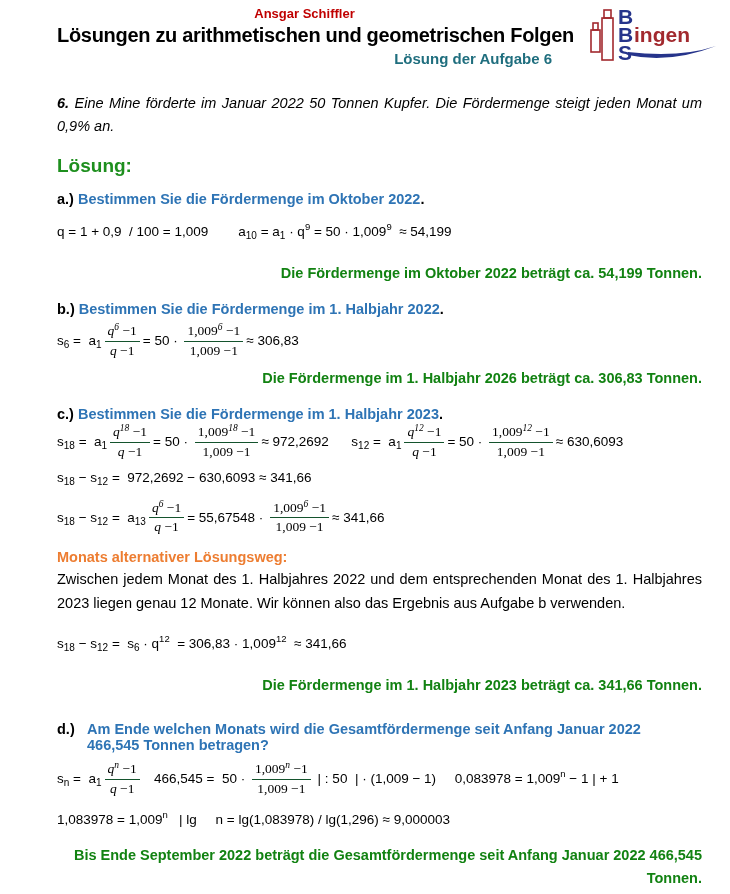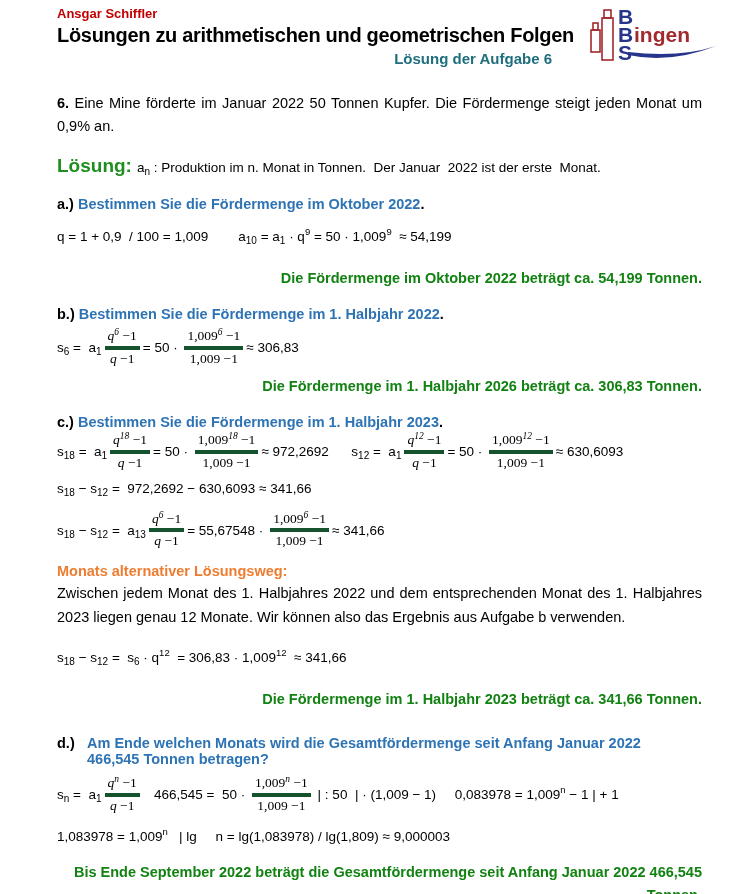--- a/index.html
+++ b/index.html
@@ -1,39 +1,39 @@
 <!DOCTYPE html>
 <html lang="de"><head>
 <meta charset="utf-8">
 <style>
   html,body{margin:0;padding:0;background:#ffffff;}
   body{
     width:730px;height:894px;overflow:hidden;box-sizing:border-box;
     font-family:"Liberation Sans",sans-serif;color:#000;
     padding:6px 28px 0 57px;position:relative;
   }
-  .center{}
+  .center{text-align:center;}
   .author{font-size:13px;font-weight:bold;color:#C00000;margin-right:150px;}
   .title{font-size:20px;font-weight:bold;color:#000;margin-top:3px;margin-right:130px;text-align:center;white-space:nowrap;letter-spacing:-0.3px;}
   .subtitle{font-size:15px;font-weight:bold;color:#1F6E7E;margin-top:3px;margin-right:150px;text-align:right;}
   .logo{position:absolute;top:6px;right:10px;width:132px;height:58px;}
-  .problem{margin-top:25px;font-size:14.5px;line-height:23px;text-align:justify;}
+  .problem{margin-top:25px;font-size:14.5px;line-height:23px;text-align:justify;font-style:italic;}
   .problem b{font-weight:bold;}
   .solution-row{margin-top:17px;display:flex;align-items:baseline;}
   .solution-label{font-size:19px;font-weight:bold;color:#1E8F1E;margin-right:5px;}
   .intro{font-size:14.5px;}
   .sec-head{margin-top:15px;font-size:14.5px;font-weight:bold;}
   .sec-head .blue{color:#2E74B5;}
   .formula{font-size:13.5px;white-space:pre;line-height:20px;}
   .formula .sb{font-size:10px;vertical-align:-3px;}
   .formula .sp{font-size:9.5px;vertical-align:6px;}
   .it{font-style:italic;font-family:"Liberation Serif",serif;}
   .frac{display:inline-block;vertical-align:middle;text-align:center;
         font-family:"Liberation Serif",serif;font-size:13.5px;margin:1px 3px 3px 3px;}
-  .frac .fn{display:block;border-bottom:4px solid #14532d;padding:0 3px 1px 3px;line-height:1.25;}
+  .frac .fn{display:block;border-bottom:1px solid #14532d;padding:0 3px 1px 3px;line-height:1.25;}
   .frac .fd{display:block;padding:1px 3px 0 3px;line-height:1.25;}
   .frac .sp{font-size:9.5px;vertical-align:5px;}
   .conclusion{font-size:14.5px;font-weight:bold;color:#128212;line-height:23px;text-align:right;}
   .m-t4{margin-top:4px;} .m-t6{margin-top:6px;}
   .m-t10{margin-top:10px;} .m-t14{margin-top:14px;}
   .m-t16{margin-top:16px;} .m-t24{margin-top:24px;}
   .orange{color:#ED7D31;font-weight:bold;}
   .inline-row{display:flex;align-items:center;}
   .inline-row .lbl{font-size:14.5px;white-space:nowrap;margin-right:8px;}
   .para{font-size:14.5px;line-height:24px;text-align:justify;margin-top:2px;}
@@ -64,21 +64,20 @@
     <text x="46" y="36" fill="#A2292E">ingen</text>
   </g>
 </svg>
 
 <div class="problem">
   <b>6.</b><span> Eine Mine förderte im Januar 2022  50 Tonnen Kupfer. Die Fördermenge steigt jeden Monat um 0,9% an.</span>
 </div>
 
 <div class="solution-row">
   <span class="solution-label">Lösung:</span>
-  <span class="intro formula"><span class="">a</span><span class="sb">n</span><span class=""> : Produktion im n. Monat in Tonnen.  Der Januar  2022 ist der erste  Monat.</span></span>
 </div>
 
 <div class="sec-head m-t14">
   <span>a.) </span><span class="blue">Bestimmen Sie die Fördermenge im Oktober 2022</span><span>.</span>
 </div>
 <div class="formula m-t10"><span class="">q = 1 + 0,9  / 100 = 1,009</span><span class="">        </span><span class="">a</span><span class="sb">10</span><span class=""> = a</span><span class="sb">1</span><span class=""> · q</span><span class="sp">9</span><span class=""> = 50 · 1,009</span><span class="sp">9</span><span class="">  ≈ 54,199</span></div>
 <div class="conclusion m-t16">Die Fördermenge im Oktober 2022 beträgt ca. 54,199 Tonnen.</div>
 
 <div class="sec-head m-t16">
   <span>b.) </span><span class="blue">Bestimmen Sie die Fördermenge im 1. Halbjahr 2022</span><span>.</span>
@@ -102,14 +101,14 @@
 <div class="conclusion m-t16">Die Fördermenge im 1. Halbjahr  2023 beträgt ca. 341,66 Tonnen.</div>
 
 <div class="sec-head d-head m-t24">
   <span class="pfx">d.)</span>
   <span class="blue">
     <span style="display:block">Am Ende welchen Monats wird die Gesamtfördermenge seit Anfang Januar 2022</span>
     <span style="display:block">466,545 Tonnen betragen?</span>
   </span>
 </div>
 <div class="formula m-t6"><span class="">s</span><span class="sb">n</span><span class=""> =  a</span><span class="sb">1</span><span class="frac"><span class="fn"><span class="it">q</span><span class="sp it">n</span><span class=""> −1</span></span><span class="fd"><span class="it">q</span><span class=""> −1</span></span></span><span class="">   466,545 =  50 · </span><span class="frac"><span class="fn"><span class="">1,009</span><span class="sp it">n</span><span class=""> −1</span></span><span class="fd"><span class="">1,009 −1</span></span></span><span class=""> | : 50  | · (1,009 − 1)     0,083978 = 1,009</span><span class="sp">n</span><span class=""> − 1 | + 1</span></div>
-<div class="formula m-t4"><span class="">1,083978 = 1,009</span><span class="sp">n</span><span class="">   | lg     n = lg(1,083978) / lg(1,809) ≈ 9,000003</span></div>
+<div class="formula m-t4"><span class="">1,083978 = 1,009</span><span class="sp">n</span><span class="">   | lg     n = lg(1,083978) / lg(1,296) ≈ 9,000003</span></div>
 <div class="conclusion m-t14">Bis Ende September 2022 beträgt die Gesamtfördermenge  seit Anfang  Januar 2022 466,545 Tonnen.</div>
 
 </body></html>

